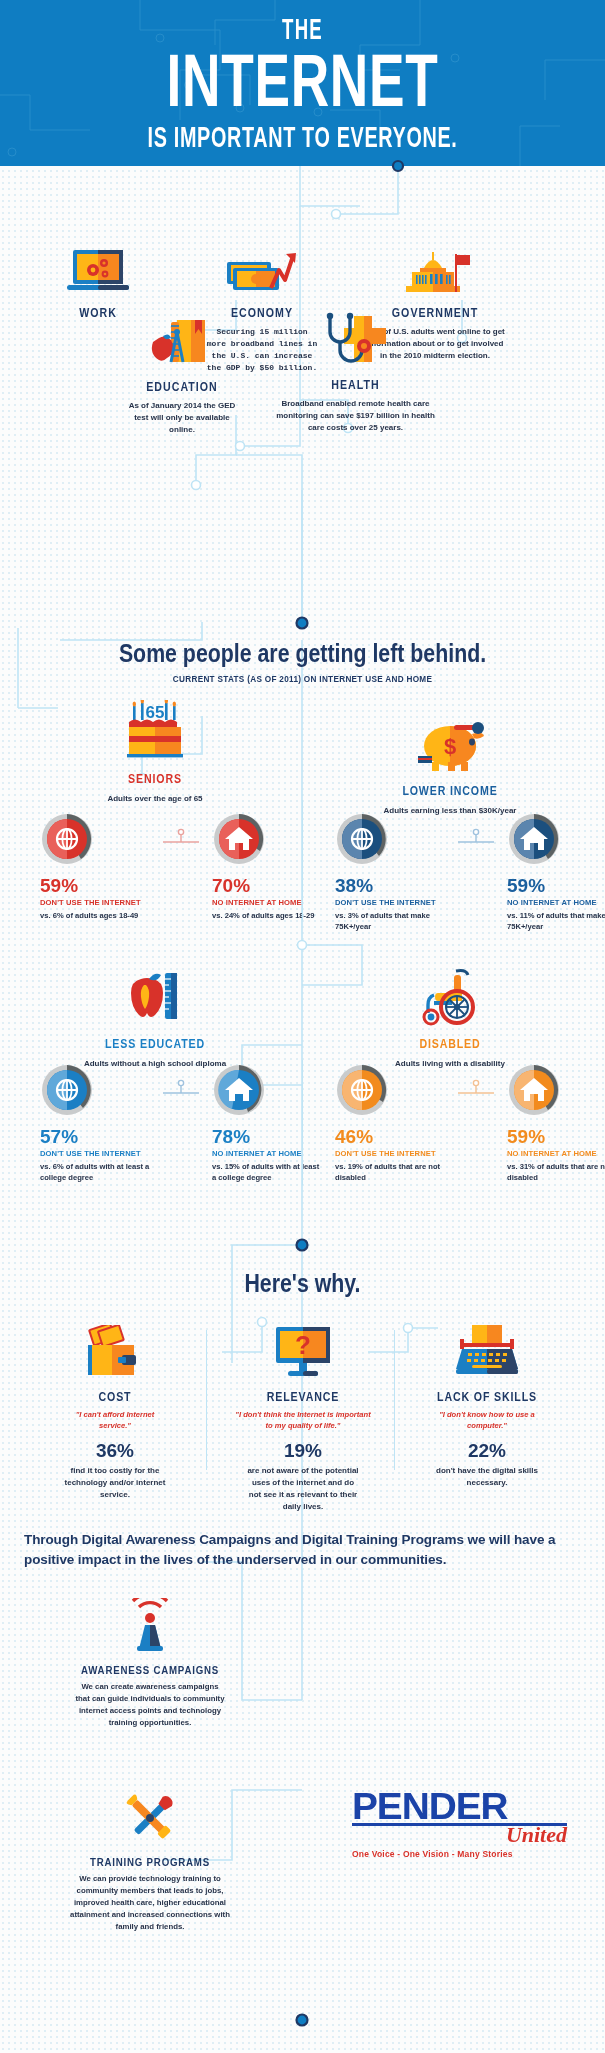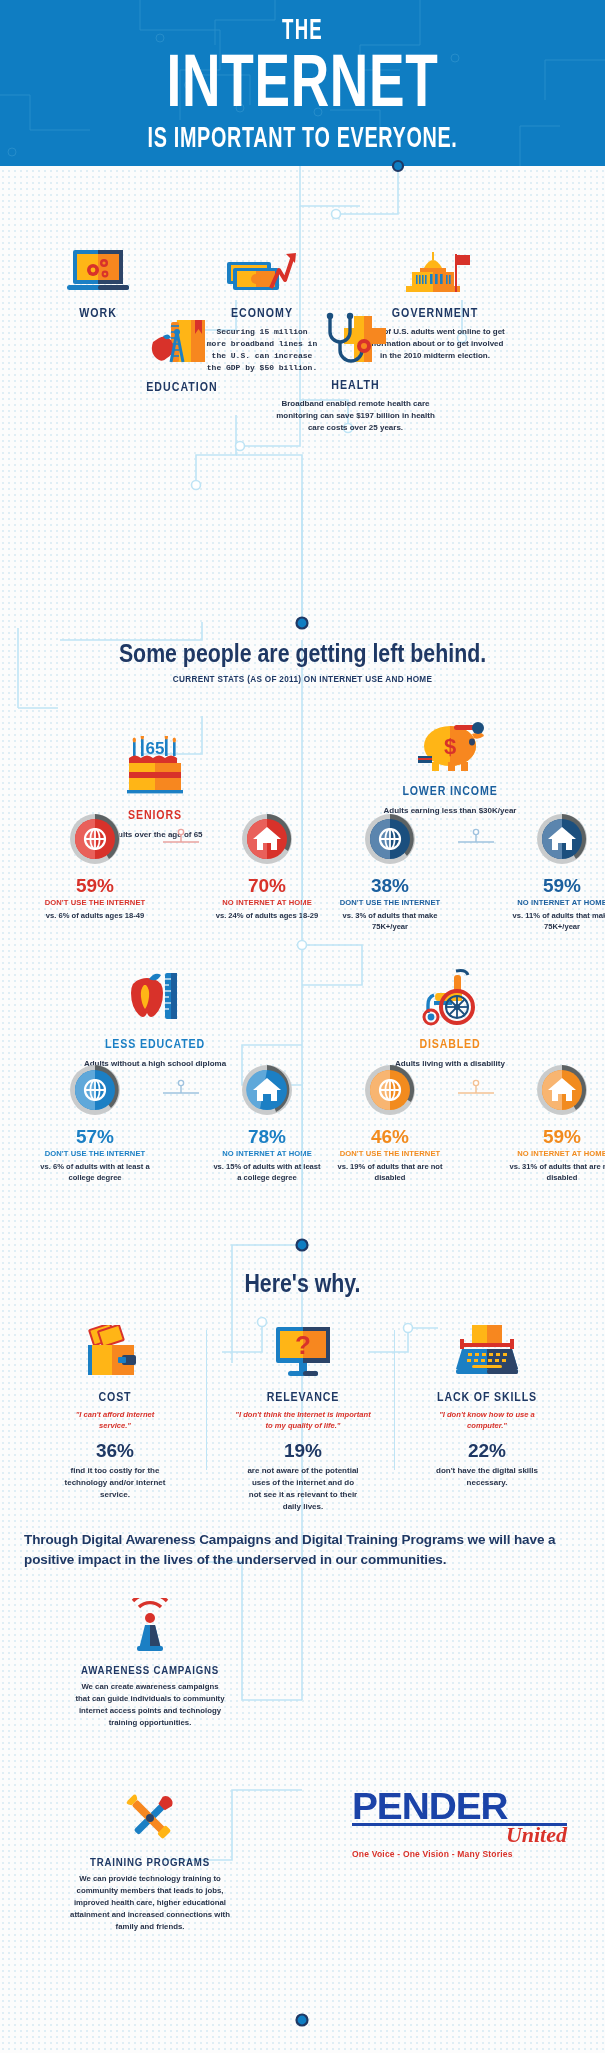--- a/index.html
+++ b/index.html
@@ -76,21 +76,21 @@
   }
   
   .grp-title {
     text-align:center; font-size:12.5px; font-weight:bold;
     letter-spacing:1px; transform:scaleX(.85); transform-origin:center;
   }
   .grp-sub {
     text-align:center; font-size:8px; font-weight:bold;
     color:#28334a; margin-top:8px;
   }
-  .stat { width:110px; text-align:center; }
+  .stat { width:110px; text-align:left; }
   .stat-pct { font-size:19px; font-weight:bold; line-height:1; margin-top:6px; }
   .stat-cap { font-size:7.6px; font-weight:bold; letter-spacing:.1px; margin-top:3px; }
   .stat-vs  { font-size:7.6px; font-weight:bold; color:#28334a; margin-top:3px; line-height:1.45; }
   .divider-v { position:absolute; width:1px; background:#bfe4f5; }
 
   
   .reason { width:150px; text-align:center; }
   .reason-title {
     font-size:12.5px; font-weight:bold; color:#1f3864;
     letter-spacing:1px; transform:scaleX(.85); transform-origin:center;
@@ -290,20 +290,21 @@
           <line x1="24" y1="32" x2="32" y2="32"></line>
             <line x1="24" y1="38" x2="32" y2="38"></line>
         </g>
         <path d="M6 24 q-4 12 6 18 q4 2 8 -2 q10 -6 4 -18 q-6 -6 -12 -2 Z" fill="#d8322a"></path>
         <path d="M16 18 q6 -4 8 2 q-6 3 -8 -2Z" fill="#1b7fc4"></path>
         <path d="M30 14 L24 44 M30 14 L36 44" stroke="#1b7fc4" stroke-width="3" fill="none"></path>
         <circle cx="30" cy="14" r="3" fill="#1b7fc4"></circle>
       </svg>
     </div>
     <div class="col-label" style="margin-top:6px;">EDUCATION</div>
+    <div class="col-body" style="margin-top:6px; padding:0 22px;">As of January 2014 the GED test will only be available online.</div>
   </div>
 
   <div class="abs" style="left:268px; top:312px; width:175px;">
     <div class="icon-wrap">
       <svg width="76" height="56" viewBox="0 0 76 56">
         <rect x="36" y="4" width="18" height="46" fill="#ffb516"></rect>
         <rect x="46" y="4" width="8" height="46" fill="#f7871f"></rect>
         <rect x="26" y="16" width="42" height="16" fill="#ffb516"></rect>
         <rect x="46" y="16" width="22" height="16" fill="#f7871f"></rect>
         <path d="M12 4 v16 a10 10 0 0 0 20 0 v-16" stroke="#1b4f7e" stroke-width="3.4" fill="none"></path>
@@ -316,21 +317,21 @@
     </div>
     <div class="col-label" style="margin-top:6px;">HEALTH</div>
     <div class="col-body" style="margin-top:6px; padding:0 4px;">Broadband enabled remote health care monitoring can save $197 billion in health care costs over 25 years.</div>
   </div>
 
   <div class="abs" style="left:0; top:638px; width:605px;">
     <div class="sec-head">Some people are getting left behind.</div>
     <div class="sec-sub">CURRENT STATS (AS OF 2011) ON INTERNET USE AND HOME</div>
   </div>
 
-  <div class="abs" style="left:40px; top:736px; width:230px;">
+  <div class="abs" style="left:40px; top:700px; width:230px;">
     <div class="icon-wrap">
       <svg width="80" height="62" viewBox="0 0 80 62">
         <g fill="#1b7fc4">
             <rect x="18" y="6" width="2.6" height="14"></rect>
             <rect x="26" y="3" width="2.6" height="17"></rect>
         <rect x="50" y="3" width="2.6" height="17"></rect>
             <rect x="58" y="6" width="2.6" height="14"></rect>
           </g>
         <g fill="#f7871f">
             <ellipse cx="19.3" cy="4" rx="1.7" ry="2.6"></ellipse>

